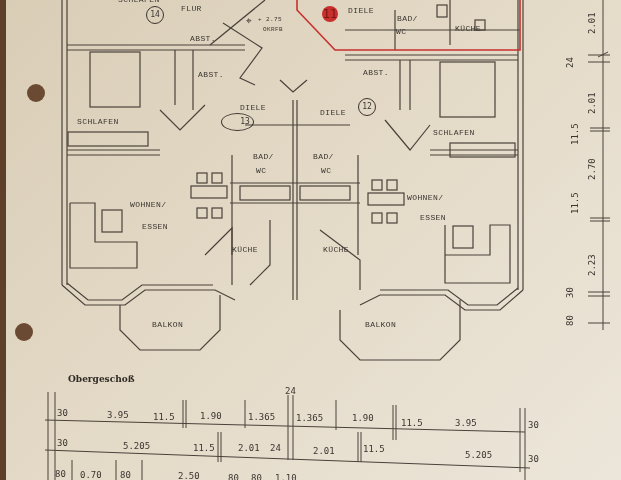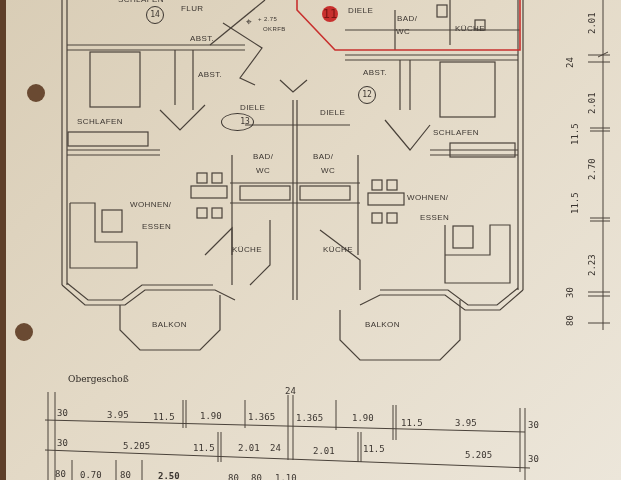--- a/index.html
+++ b/index.html
@@ -1,24 +1,24 @@
 <!DOCTYPE html>
 <html><head>
   <meta charset="utf-8">
   <style>
     html,body{margin:0;padding:0;}
     body{width:621px;height:480px;overflow:hidden;background:#6b4a33;font-family:"DejaVu Sans",sans-serif;}
     #sheet{position:absolute;left:0;top:0;width:621px;height:480px;background:linear-gradient(135deg,#d9cdb6 0%,#e3d9c6 45%,#ece6da 100%);}
     #sheet-edge{position:absolute;left:0;top:0;width:6px;height:480px;background:#5e3f29;}
     .punch{position:absolute;width:18px;height:18px;border-radius:50%;background:#6a4a32;}
     svg{position:absolute;left:0;top:0;}
-    .lbl{position:absolute;font-size:8px;color:#3b3530;letter-spacing:.4px;white-space:nowrap;font-family:Liberation Sans, sans-serif;}
+    .lbl{position:absolute;font-size:8px;color:#3b3530;letter-spacing:.4px;white-space:nowrap;font-family:Liberation Mono, monospace;}
     .num{position:absolute;font-size:9px;color:#3b3530;white-space:nowrap;font-family:"DejaVu Sans Mono",monospace;}
     .vnum{position:absolute;font-size:9px;color:#3b3530;white-space:nowrap;font-family:"DejaVu Sans Mono",monospace;transform:rotate(-90deg);transform-origin:left top;}
-    .title{position:absolute;font-size:9px;color:#2f2a25;font-weight:normal;font-family:"DejaVu Serif",serif;}
+    .title{position:absolute;font-size:9px;color:#2f2a25;font-weight:bold;font-family:"DejaVu Serif",serif;}
     .unit-circle{position:absolute;width:16px;height:16px;border:1px solid #3b3530;border-radius:50%;font-size:8px;line-height:16px;text-align:center;color:#3b3530;font-family:"DejaVu Sans Mono",monospace;}
     .unit-red{position:absolute;width:16px;height:16px;border-radius:50%;background:#c8302e;font-size:12px;line-height:16px;text-align:center;color:#7a1512;font-family:"DejaVu Sans Mono",monospace;}
   </style>
 </head>
 <body>
 
 <div id="sheet">
   <div id="sheet-edge"></div>
   <div class="punch" style="left:27px;top:84px;"></div>
   <div class="punch" style="left:15px;top:323px;"></div>
@@ -144,21 +144,21 @@
     </g>
   </svg>
 
   <div class="lbl" style="left:246px;top:16px;font-size:10px;">⌖</div>
   <div class="lbl" style="left:258px;top:16px;font-size:6px;">+ 2.75</div>
   <div class="lbl" style="left:263px;top:26px;font-size:6px;">OKRFB</div>
 
   <div class="unit-circle" style="left:146px;top:6px;">14</div>
   <div class="unit-red" style="left:322px;top:6px;">11</div>
   <div class="unit-circle" style="left:221px;top:113px;padding-left:15px;">13</div>
-  <div class="unit-circle" style="left:358px;top:86px;">12</div>
+  <div class="unit-circle" style="left:358px;top:98px;">12</div>
 
   <div class="lbl" style="left:118px;top:-5px;">SCHLAFEN</div>
   <div class="lbl" style="left:181px;top:4px;">FLUR</div>
   <div class="lbl" style="left:190px;top:34px;">ABST.</div>
   <div class="lbl" style="left:198px;top:70px;">ABST.</div>
   <div class="lbl" style="left:348px;top:6px;">DIELE</div>
   <div class="lbl" style="left:397px;top:14px;">BAD/</div>
   <div class="lbl" style="left:396px;top:27px;">WC</div>
   <div class="lbl" style="left:455px;top:24px;">KÜCHE</div>
   <div class="lbl" style="left:363px;top:68px;">ABST.</div>
@@ -209,17 +209,17 @@
   <div class="num" style="left:238px;top:443px;">2.01</div>
   <div class="num" style="left:270px;top:443px;">24</div>
   <div class="num" style="left:313px;top:446px;">2.01</div>
   <div class="num" style="left:363px;top:444px;">11.5</div>
   <div class="num" style="left:465px;top:450px;">5.205</div>
   <div class="num" style="left:528px;top:454px;">30</div>
 
   <div class="num" style="left:55px;top:469px;">80</div>
   <div class="num" style="left:80px;top:470px;">0.70</div>
   <div class="num" style="left:120px;top:470px;">80</div>
-  <div class="num" style="left:158px;top:471px;font-weight:bold;">2.50</div>
+  <div class="num" style="left:178px;top:471px;">2.50</div>
   <div class="num" style="left:228px;top:473px;">80</div>
   <div class="num" style="left:251px;top:473px;">80</div>
   <div class="num" style="left:275px;top:473px;">1.10</div>
 </div>
 
 </body></html>

